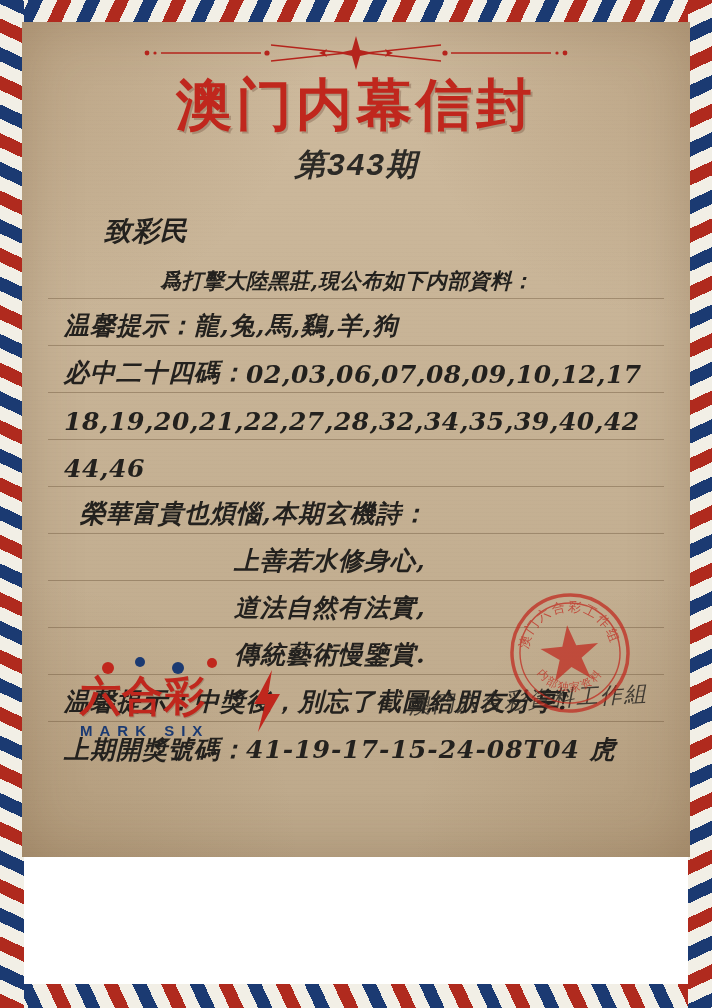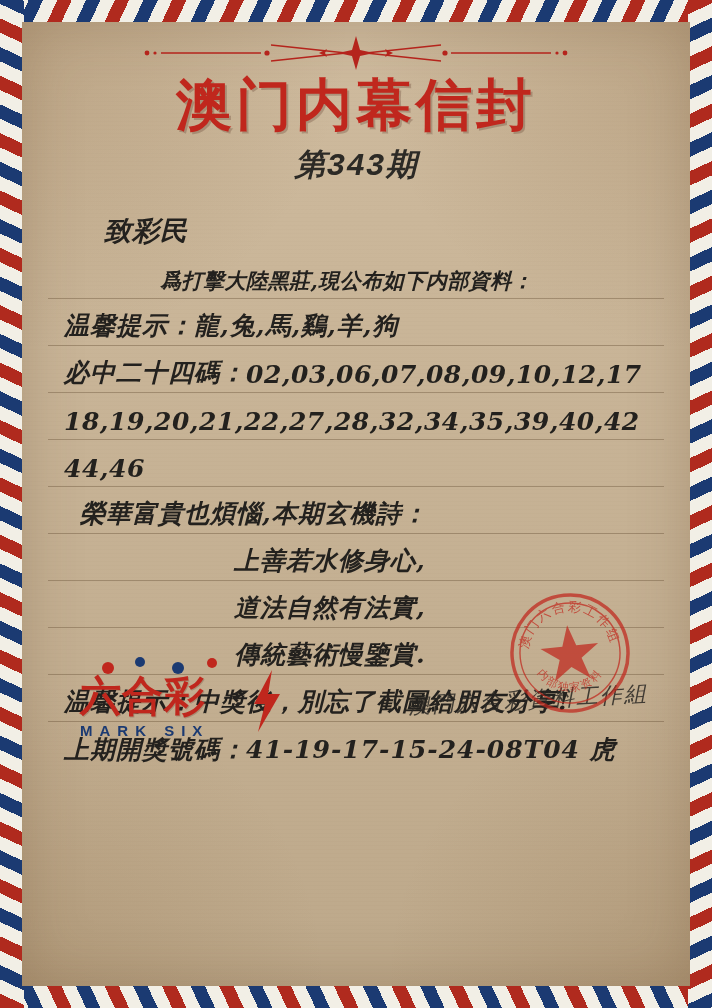--- a/index.html
+++ b/index.html
@@ -61,21 +61,21 @@
       #b02a1e 0px, #b02a1e 13px,
       #f2efe6 13px, #f2efe6 26px,
       #1b3a72 26px, #1b3a72 39px,
       #f2efe6 39px, #f2efe6 52px);
   }
 
   
   .paper {
     position: absolute;
     top: 22px; left: 22px;
-    width: 668px; height: 964px;
+    width: 668px; height: 835px;
     background: #c9b393;
     background-image:
       linear-gradient(180deg, rgba(255,255,255,0.10), rgba(0,0,0,0.06)),
       repeating-linear-gradient(0deg, rgba(0,0,0,0.012) 0px, rgba(0,0,0,0.012) 1px, transparent 1px, transparent 4px);
     box-shadow: inset 0 0 60px rgba(90,60,30,0.25);
     overflow: hidden;
   }
   .paper::after {
     
     content: "";

